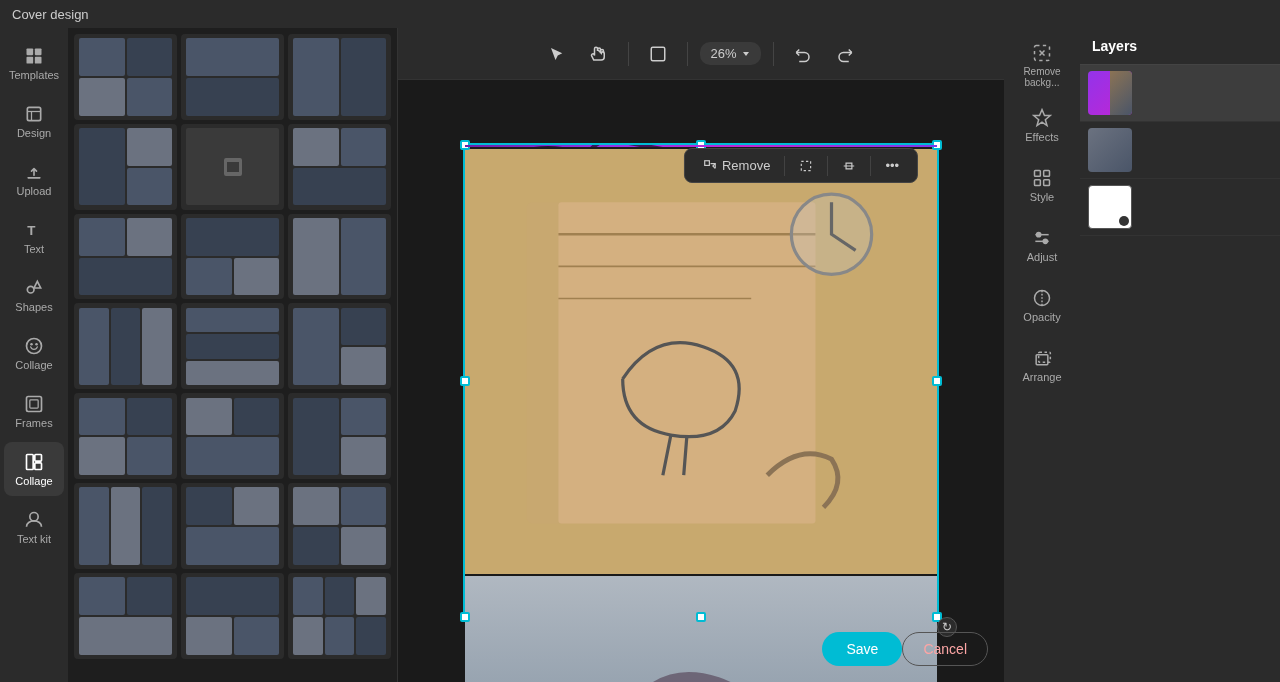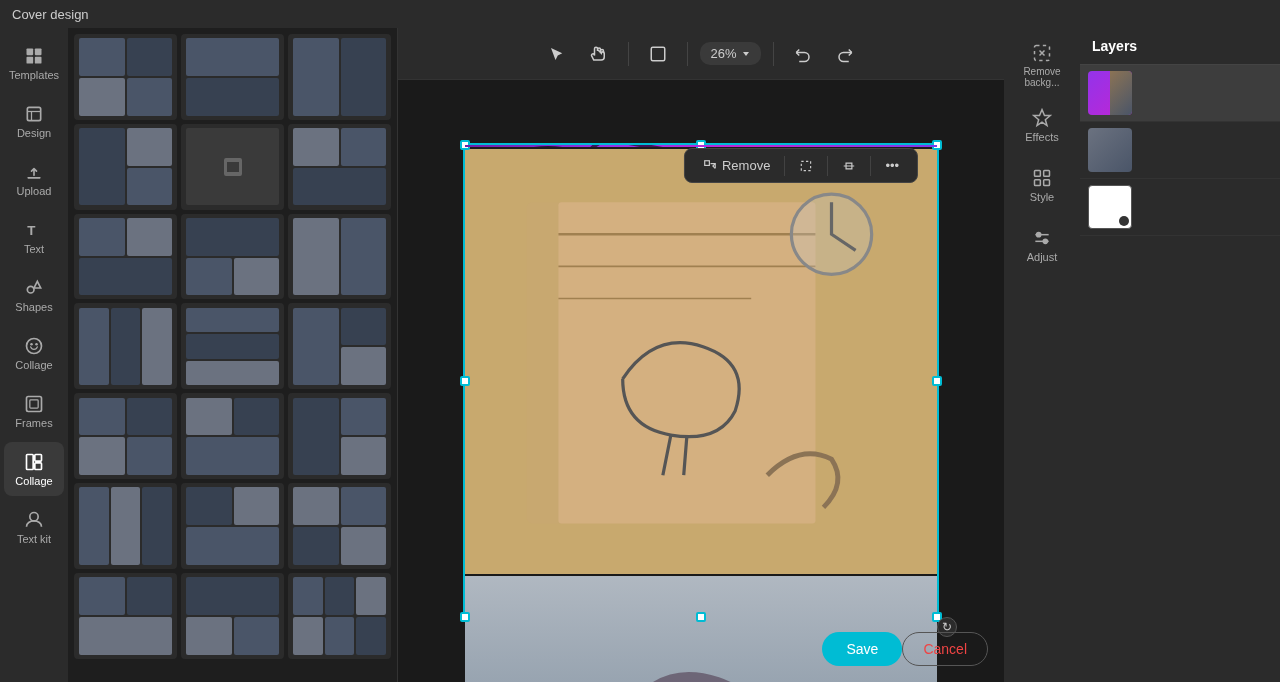--- a/index.html
+++ b/index.html
@@ -345,21 +345,21 @@
       color: #fff;
       border: none;
       padding: 8px 24px;
       border-radius: 20px;
       font-size: 14px;
       cursor: pointer;
       font-weight: 500;
     }
     .btn-cancel {
       background: transparent;
-      color: #ef4444;
+      color: #fca5a5;
       border: 1px solid #555;
       padding: 8px 20px;
       border-radius: 20px;
       font-size: 14px;
       cursor: pointer;
     }
 
     
     .cell-book-inner {
       width: 100%;
@@ -805,21 +805,35 @@
     <div class="right-tool">
       <svg width="22" height="22" viewBox="0 0 24 24" fill="none" stroke="#aaa" stroke-width="1.8">
           <line x1="4" y1="8" x2="20" y2="8"></line>
           <circle cx="8" cy="8" r="2.5" fill="#aaa"></circle>
           <line x1="4" y1="16" x2="20" y2="16"></line>
           <circle cx="16" cy="16" r="2.5" fill="#aaa"></circle>
         </svg>
       <span>Adjust</span>
     </div>
 
-
+    <div class="right-tool">
+      <svg width="22" height="22" viewBox="0 0 24 24" fill="none" stroke="#aaa" stroke-width="1.8">
+          <circle cx="12" cy="12" r="9"></circle>
+          <path d="M12 3v18" stroke-dasharray="2"></path>
+        </svg>
+      <span>Opacity</span>
+    </div>
+
+    <div class="right-tool">
+      <svg width="22" height="22" viewBox="0 0 24 24" fill="none" stroke="#aaa" stroke-width="1.8">
+          <rect x="5" y="8" width="14" height="12" rx="1"></rect>
+          <rect x="8" y="5" width="14" height="12" rx="1" stroke-dasharray="3"></rect>
+        </svg>
+      <span>Arrange</span>
+    </div>
 
   </div>
 
   <div class="layers-panel">
     <div class="layers-header">
       <span>Layers</span>
     </div>
 
     <div class="layer-item active">
       <div class="layer-thumb layer-thumb-1" style="background: linear-gradient(135deg, #9333ea, #c026d3); position:relative; overflow:hidden;">

